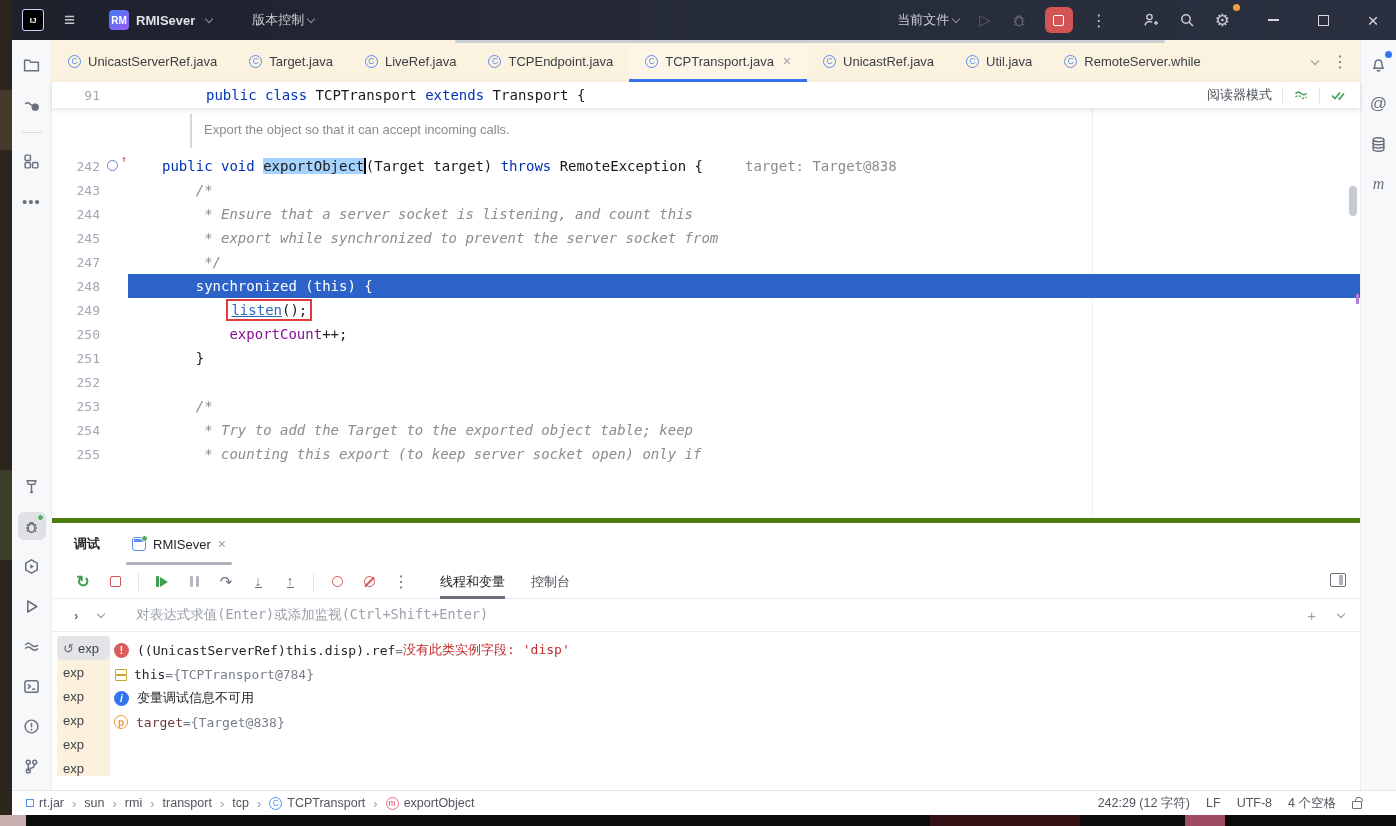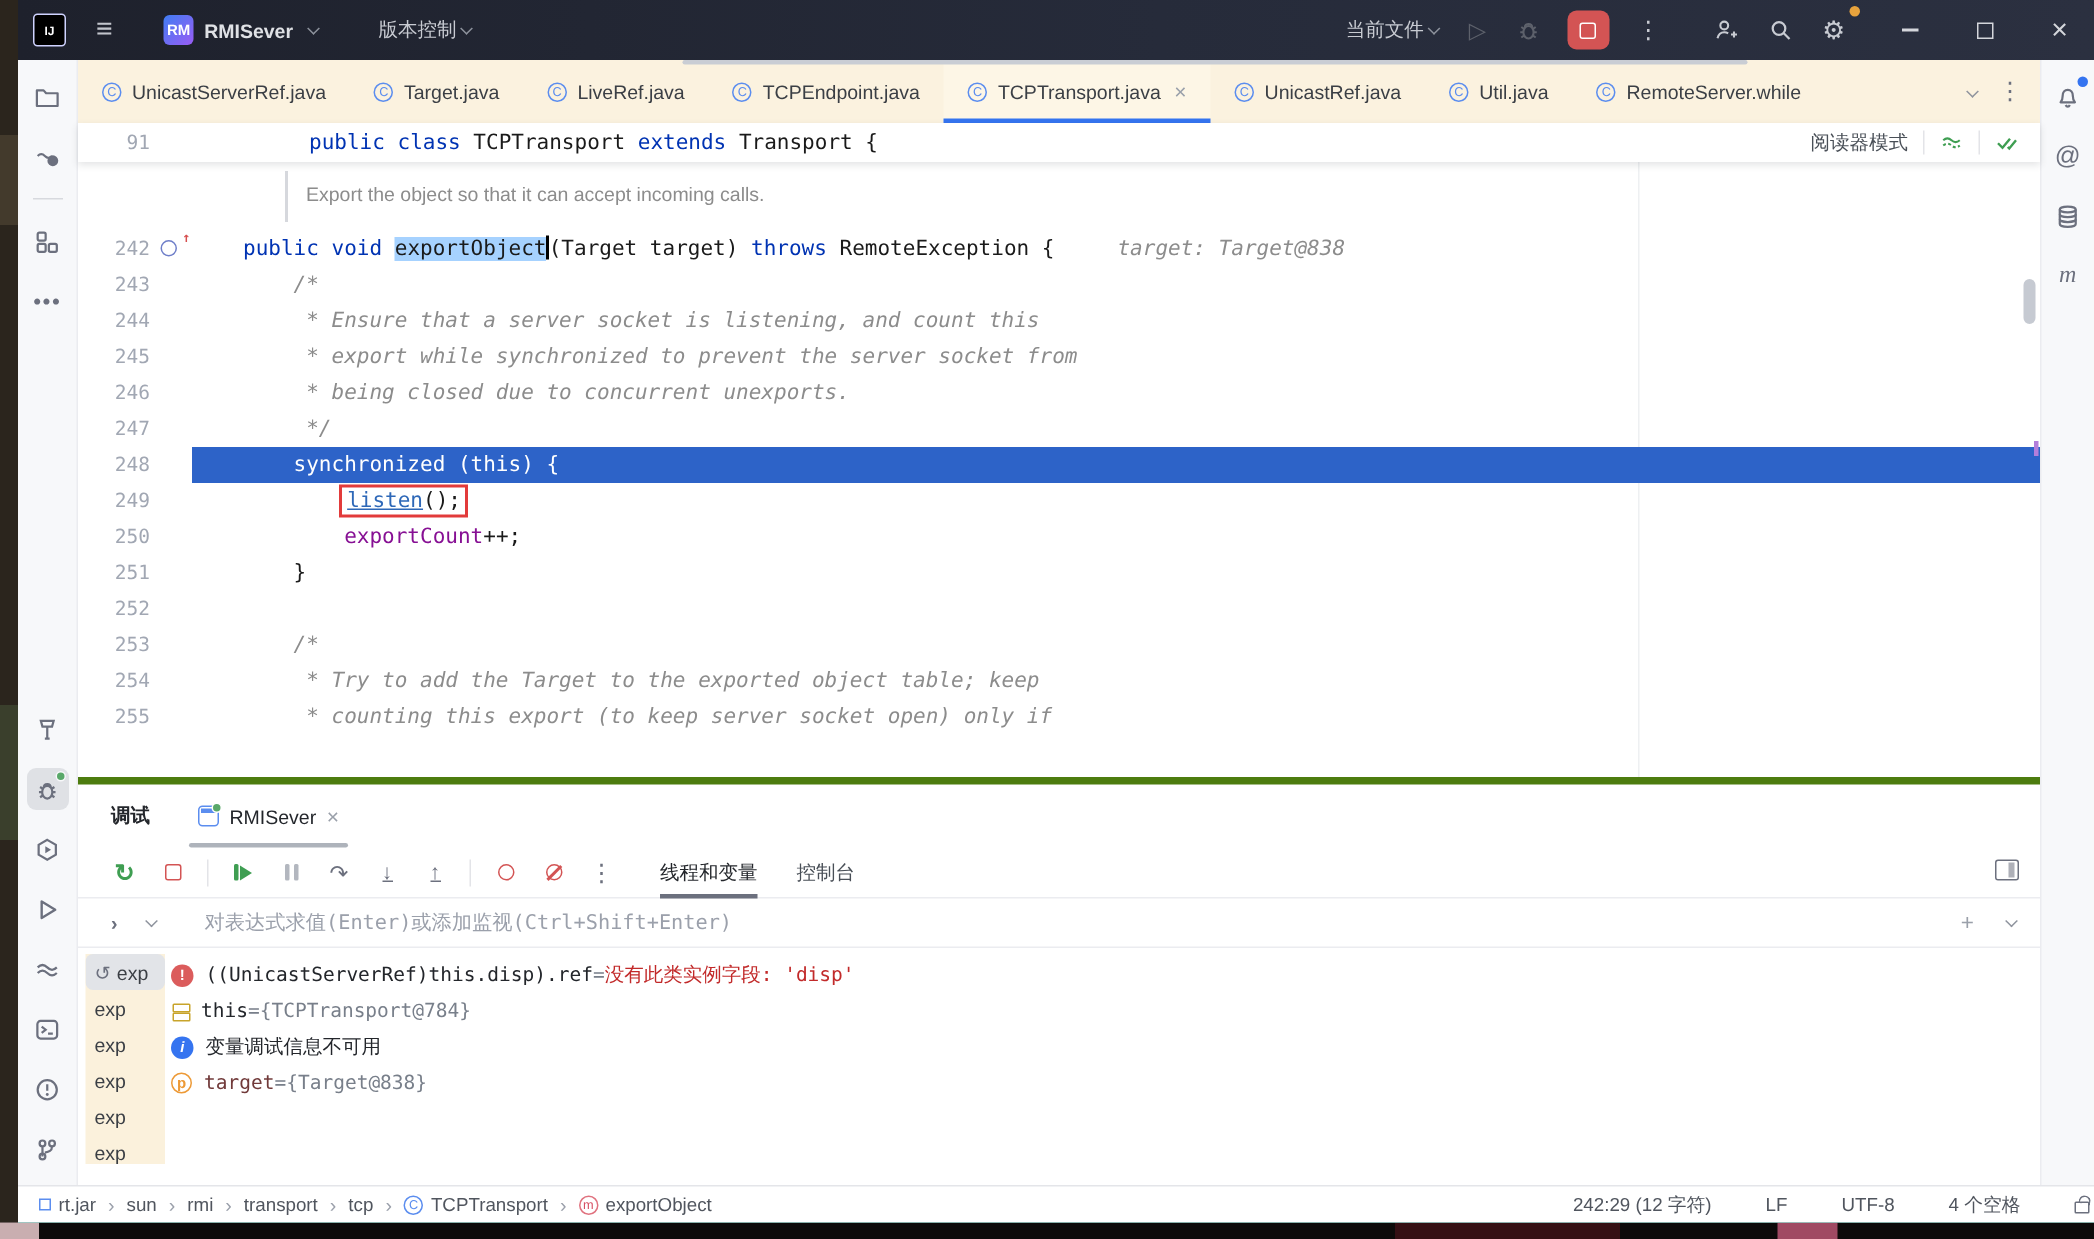--- a/index.html
+++ b/index.html
@@ -104,21 +104,21 @@
   .code-row { display:flex; height:24px; align-items:center; position:relative; }
   .code-row .code-area { height:24px; line-height:24px; }
   .code-row.exec .code-area { background:#2d63c8; }
   .code-row.exec .seg { color:#fff !important; }
   .seg-kw { color:#0033b3; }
   .seg-plain { color:#1a1a1a; }
   .seg-cmt { color:#8c8c8c; font-style:italic; }
   .seg-field { color:#871094; }
   .seg-link { color:#2e68b8; text-decoration:underline; }
   .seg-sel { background:#a6d2ff; }
-  .seg-hint { color:#8c8c8c; font-style:italic; margin-left:42px; }
+  .seg-hint { color:#8c8c8c; margin-left:42px; }
   .caret { display:inline-block; width:1.5px; height:16px; background:#000; vertical-align:middle; margin:0 0 2px 0; }
   .redbox { outline:2px solid #e23b3b; outline-offset:1px; padding:0 2px; }
 
   
   .debug { position:absolute; left:40px; top:518px; width:1308px; height:272px; background:#fff;
            border-top:5px solid #4d7c0f; font-size:13px; color:#23262b; }
   .dbg-header { height:42px; display:flex; align-items:center; padding-left:22px; gap:26px; }
   .dbg-title { font-weight:bold; color:#23262b; }
   .dbg-tab { display:flex; align-items:center; gap:7px; position:relative; height:42px; padding:0 6px; }
   .dbg-tab::after { content:""; position:absolute; left:0; right:0; bottom:0; height:3px; background:#aeb3bb; border-radius:2px; }
@@ -180,21 +180,21 @@
 
   
   .statusbar { position:absolute; left:0; top:790px; width:1384px; height:25px; background:#fff;
                border-top:1px solid #e4e5e9; display:flex; align-items:center; font-size:12.5px; color:#50555e; }
   .crumbs { display:flex; align-items:center; gap:8px; padding-left:14px; }
   .crumb { display:flex; align-items:center; gap:5px; }
   .crumb-sep { color:#9ba0ab; font-size:13px; }
   .mod-icon { width:8px; height:8px; border:1.4px solid #5b8def; }
   .mclass { width:13px; height:13px; border-radius:50%; border:1.2px solid #5b8def; color:#5b8def; font-size:8.5px; display:flex; align-items:center; justify-content:center; }
   .mmethod { width:13px; height:13px; border-radius:50%; border:1.2px solid #e0727f; color:#d64f63; font-size:8.5px; display:flex; align-items:center; justify-content:center; }
-  .sb-right { margin-left:auto; display:flex; align-items:center; gap:36px; padding-right:3px; }
+  .sb-right { margin-left:auto; display:flex; align-items:center; gap:16px; padding-right:34px; }
   .lock { position:relative; width:10px; height:8px; border:1.3px solid #6c707e; border-radius:1px; margin-top:4px; }
   .lock::before { content:""; position:absolute; left:0px; top:-5px; width:6px; height:5px;
                   border:1.3px solid #6c707e; border-bottom:none; border-radius:4px 4px 0 0; transform:translateX(2px) rotate(14deg); }
 </style>
 </head>
 <body>
 
 <div class="desktop-strip strip-left">
   <div class="deco" style="left:0;top:90px;width:12px;height:60px;background:#433a2c;"></div>
   <div class="deco" style="left:0;top:470px;width:12px;height:90px;background:#3a3f2c;"></div>
@@ -459,27 +459,20 @@
             <span class="icon-slot"></span>
           </div>
           <div class="code-area"><span class="seg seg-cmt">     * Ensure that a server socket is listening, and count this</span></div>
         </div>
         <div class="code-row">
           <div class="gutter">
             <span class="num">245</span>
             <span class="icon-slot"></span>
           </div>
           <div class="code-area"><span class="seg seg-cmt">     * export while synchronized to prevent the server socket from</span></div>
-        </div>
-        <div class="code-row">
-          <div class="gutter">
-            <span class="num">246</span>
-            <span class="icon-slot"></span>
-          </div>
-          <div class="code-area"><span class="seg seg-cmt">     * being closed due to concurrent unexports.</span></div>
         </div>
         <div class="code-row">
           <div class="gutter">
             <span class="num">247</span>
             <span class="icon-slot"></span>
           </div>
           <div class="code-area"><span class="seg seg-cmt">     */</span></div>
         </div>
         <div class="code-row exec">
           <div class="gutter">

